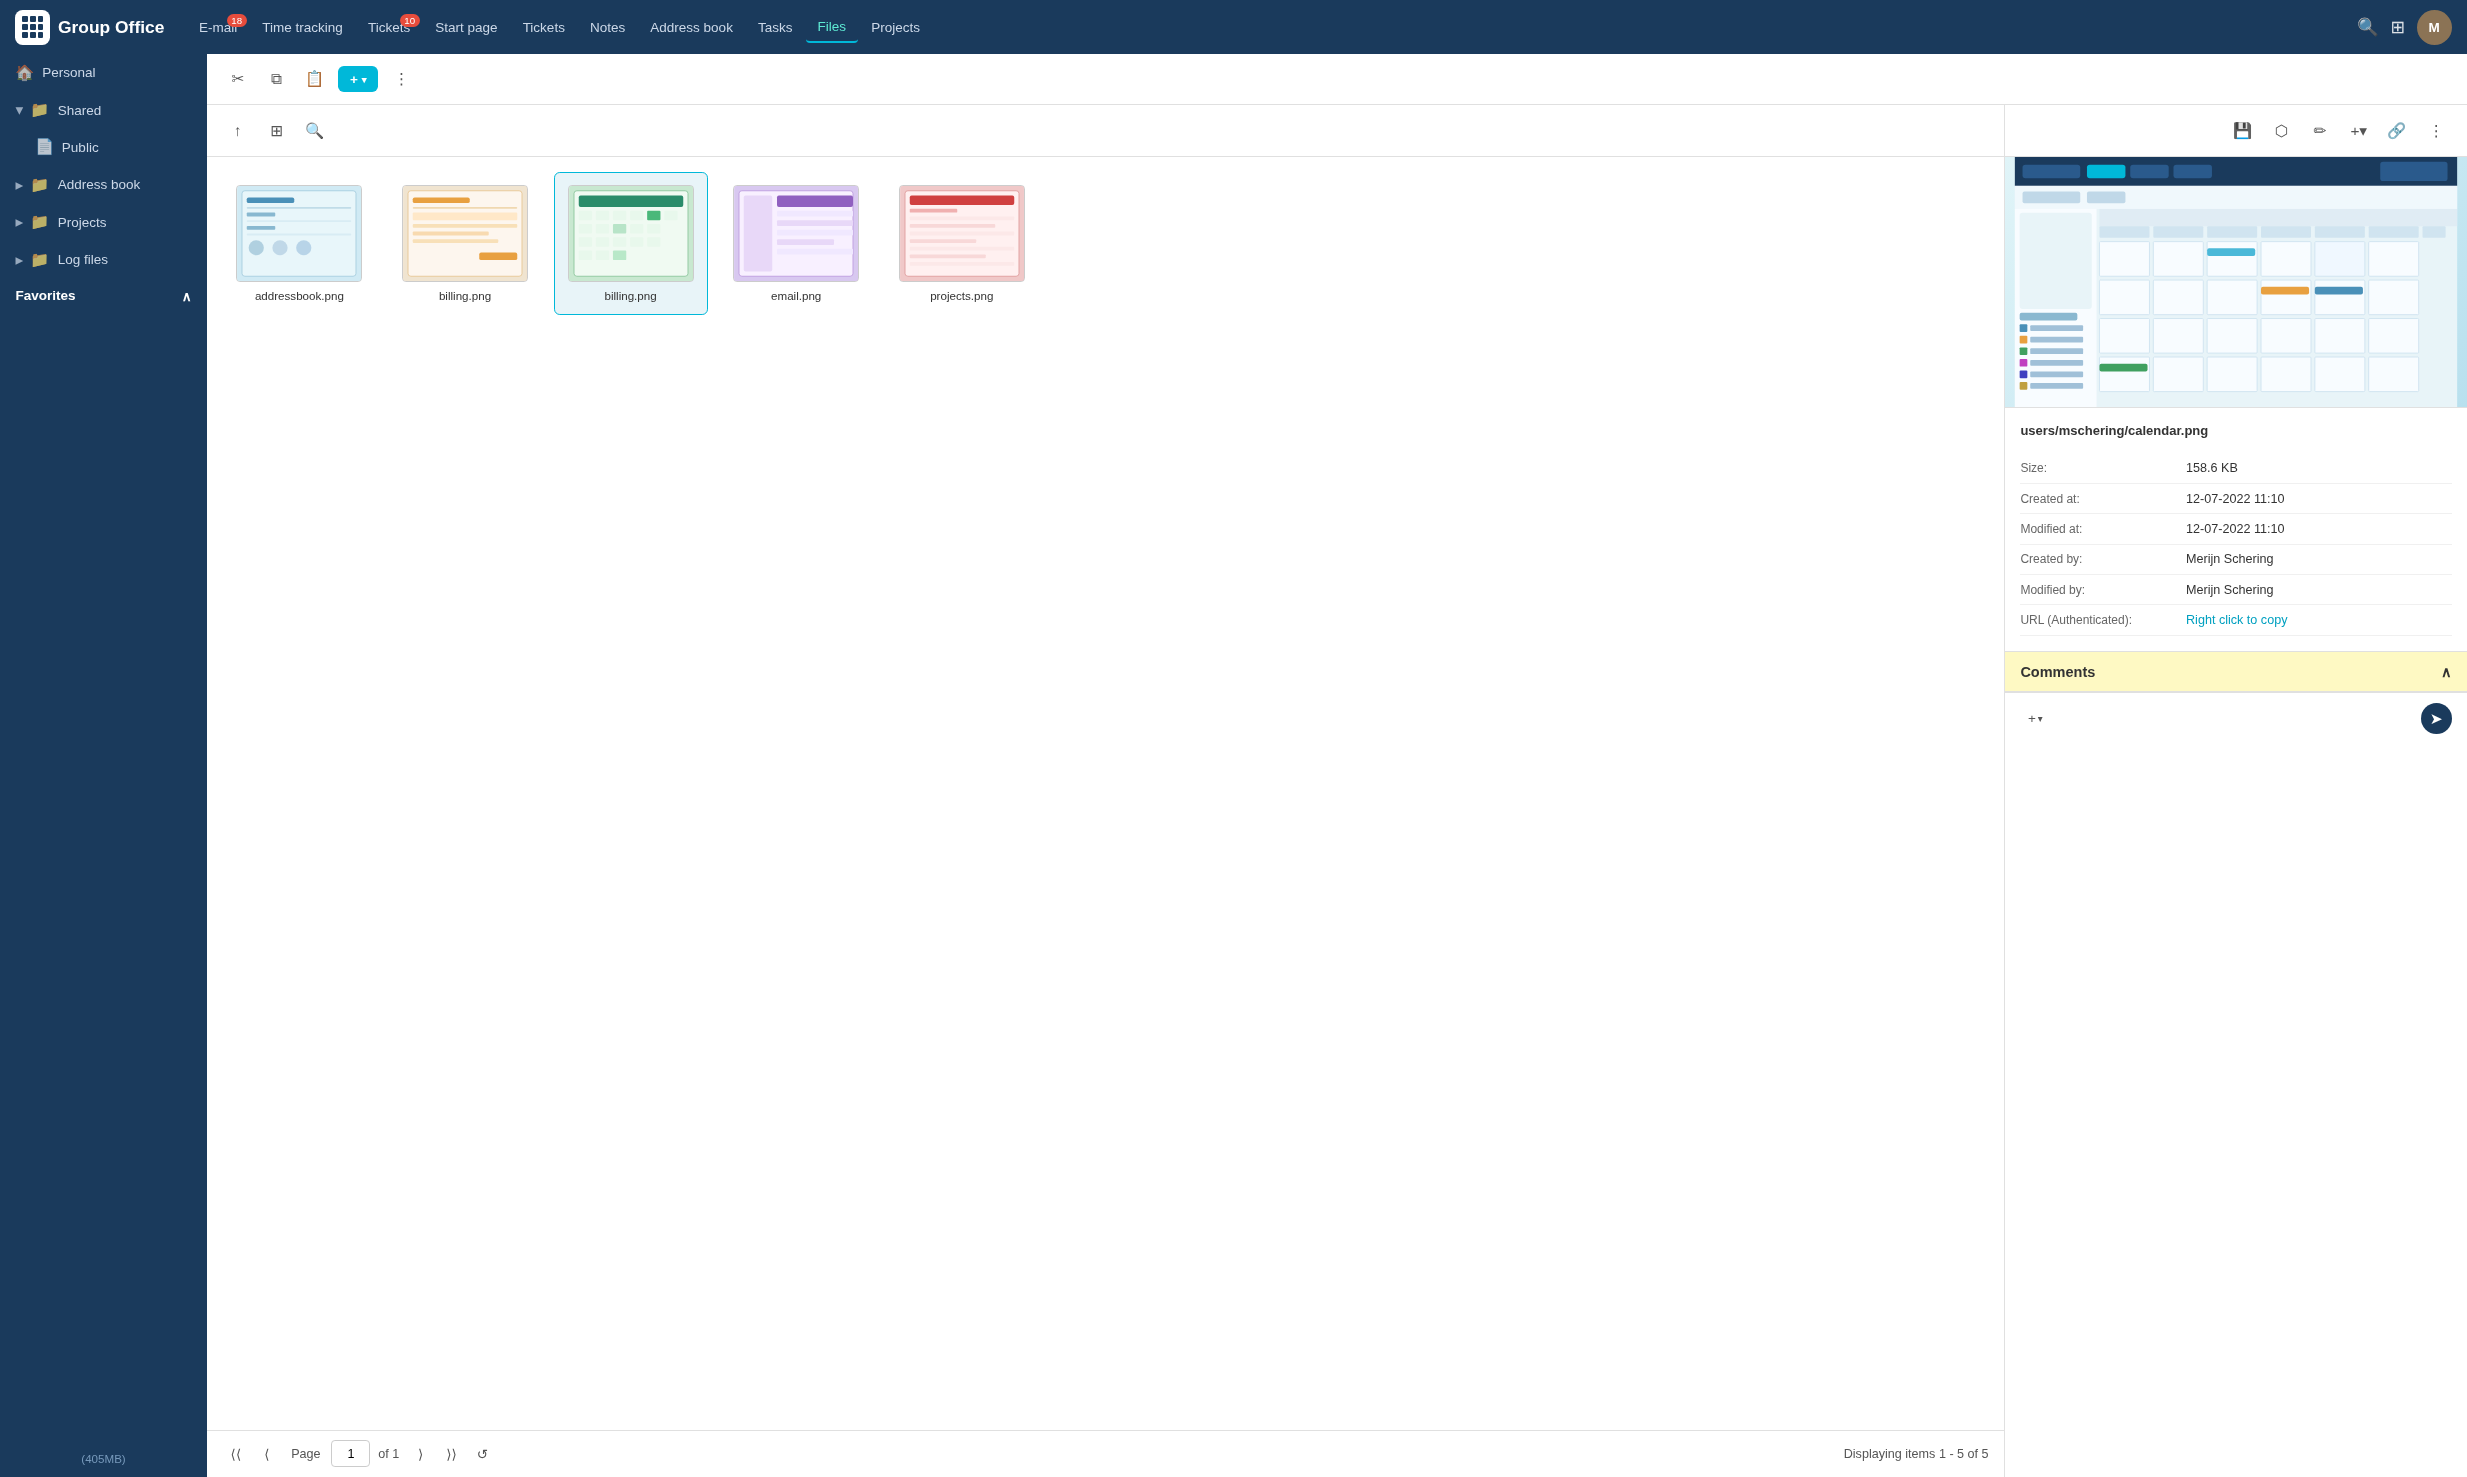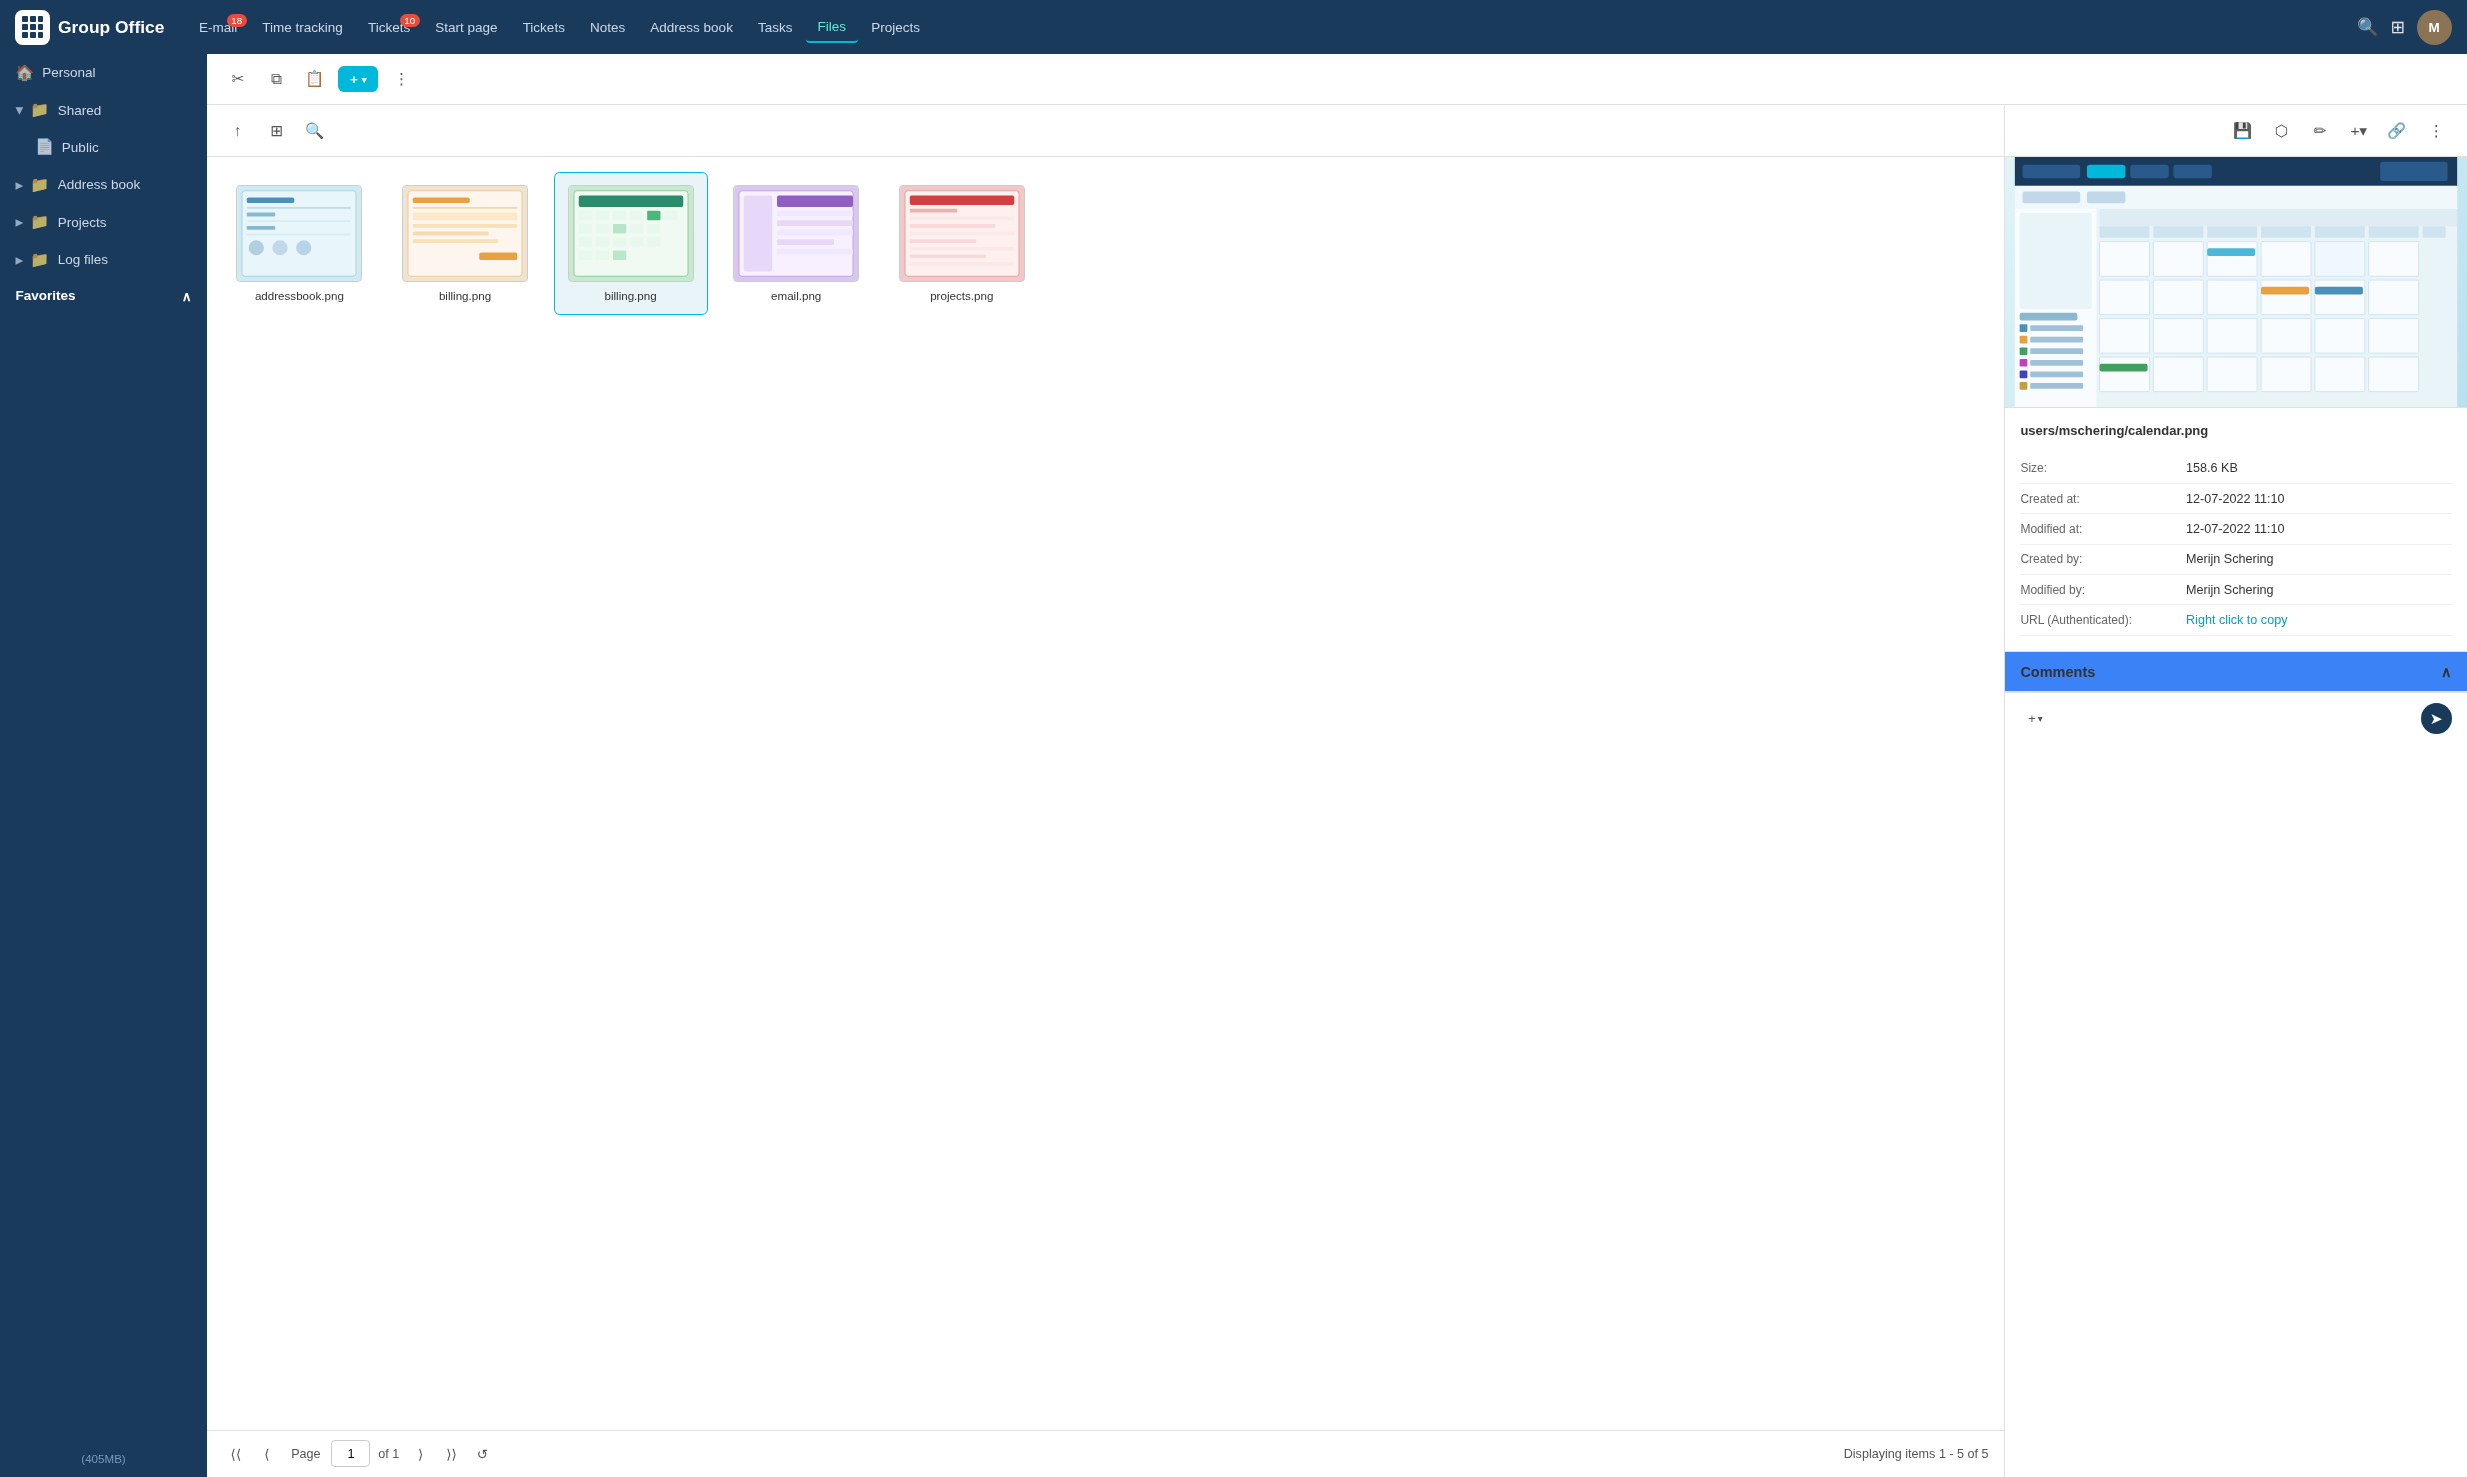--- a/index.html
+++ b/index.html
@@ -231,21 +231,21 @@
     .detail-info { padding: 15.4px; }
     .detail-filename { font-size: 13px; font-weight: bold; color: #333; margin-bottom: 15.4px; word-break: break-all; }
     .detail-row { display: flex; align-items: flex-start; padding: 7.7px 0; border-bottom: 1px solid #f0f0f0; gap: 11.6px; }
     .detail-label { color: #666; min-width: 154px; font-size: 12px; }
     .detail-value { color: #333; font-size: 12.6px; flex: 1; }
     .detail-link { color: #00a0c0; cursor: pointer; text-decoration: none; }
     .comments-section { padding: 0; }
     .comments-header {
       display: flex; align-items: center; justify-content: space-between;
       padding: 11.6px 15.4px;
-      background: #3b82f6;
+      background: #fef9c3;
       border-top: 1px solid #e0e0e0;
       border-bottom: 1px solid #e0e0e0;
       font-size: 14.5px; font-weight: bold; color: #333;
     }
     .comments-input-area {
       display: flex;
       align-items: center;
       padding: 9.7px 15.4px;
       gap: 7.7px;
       border-top: 1px solid #e0e0e0;

